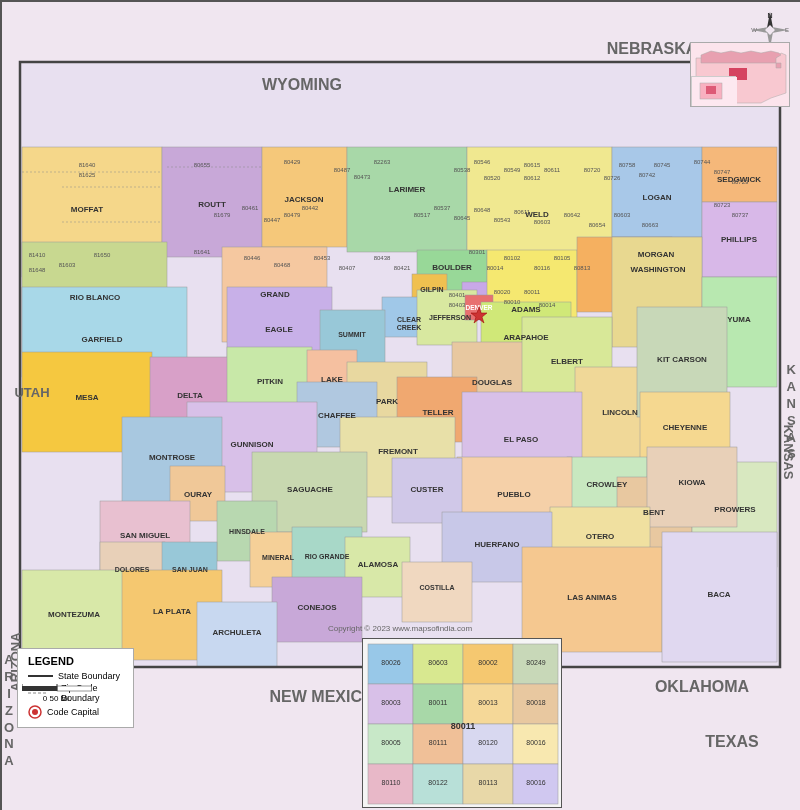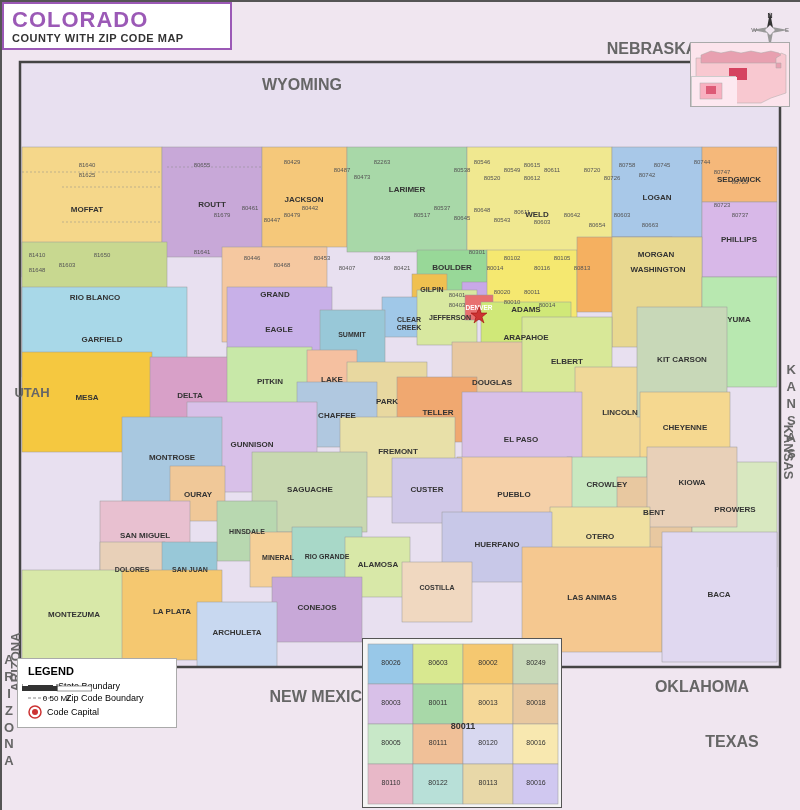--- a/index.html
+++ b/index.html
@@ -77,21 +77,21 @@
 
     
     .legend {
       position: absolute;
       bottom: 80px;
       left: 15px;
       background: white;
       border: 1px solid #aaa;
       padding: 6px 10px;
       font-size: 9px;
-      width: 160px;
+      width: 117px;
     }
 
     .legend-title {
       font-weight: 700;
       font-size: 11px;
       margin-bottom: 4px;
     }
 
     .legend-item {
       display: flex;
@@ -430,24 +430,20 @@
 
     <text x="455" y="295" font-size="6" fill="#555" text-anchor="middle">80401</text>
     <text x="455" y="305" font-size="6" fill="#555" text-anchor="middle">80403</text>
     <text x="500" y="292" font-size="6" fill="#555" text-anchor="middle">80020</text>
     <text x="510" y="302" font-size="6" fill="#555" text-anchor="middle">80010</text>
     <text x="530" y="292" font-size="6" fill="#555" text-anchor="middle">80011</text>
     <text x="545" y="305" font-size="6" fill="#555" text-anchor="middle">80014</text>
 
   </svg>
 
-  <div class="header">
-    <div class="header-title">COLORADO</div>
-    <div class="header-subtitle">COUNTY WITH ZIP CODE MAP</div>
-  </div>
 
   <div class="compass">
     <svg viewBox="0 0 40 40" width="40" height="40">
       <polygon points="20,2 23,18 20,15 17,18" fill="#333"></polygon>
       <polygon points="20,38 23,22 20,25 17,22" fill="#999"></polygon>
       <polygon points="2,20 18,17 15,20 18,23" fill="#999"></polygon>
       <polygon points="38,20 22,17 25,20 22,23" fill="#999"></polygon>
       <text x="20" y="8" text-anchor="middle" font-size="7" font-weight="bold" fill="#333">N</text>
       <text x="20" y="38" text-anchor="middle" font-size="6" fill="#666">S</text>
       <text x="4" y="22" text-anchor="middle" font-size="6" fill="#666">W</text>
@@ -544,20 +540,21 @@
       <text x="173" y="106" font-size="7" fill="#333" text-anchor="middle">80016</text>
       <text x="28" y="146" font-size="7" fill="#333" text-anchor="middle">80110</text>
       <text x="75" y="146" font-size="7" fill="#333" text-anchor="middle">80122</text>
       <text x="125" y="146" font-size="7" fill="#333" text-anchor="middle">80113</text>
       <text x="173" y="146" font-size="7" fill="#333" text-anchor="middle">80016</text>
 
       <text x="100" y="90" font-size="9" font-weight="bold" fill="#333" text-anchor="middle">80011</text>
     </svg>
   </div>
 
+  <div class="copyright" style="bottom:175px; left:auto; right:auto; transform:none; position:absolute; width:100%; text-align:center; font-size:8px; color:#666;">Copyright © 2023 www.mapsofindia.com</div>
 
   <div style="position:absolute; left:2px; top:650px; display:flex; flex-direction:column; align-items:center;">
     <span style="font-size:13px; font-weight:bold; color:#666; line-height:1.3;">A</span>
     <span style="font-size:13px; font-weight:bold; color:#666; line-height:1.3;">R</span>
     <span style="font-size:13px; font-weight:bold; color:#666; line-height:1.3;">I</span>
     <span style="font-size:13px; font-weight:bold; color:#666; line-height:1.3;">Z</span>
     <span style="font-size:13px; font-weight:bold; color:#666; line-height:1.3;">O</span>
     <span style="font-size:13px; font-weight:bold; color:#666; line-height:1.3;">N</span>
     <span style="font-size:13px; font-weight:bold; color:#666; line-height:1.3;">A</span>
   </div>

